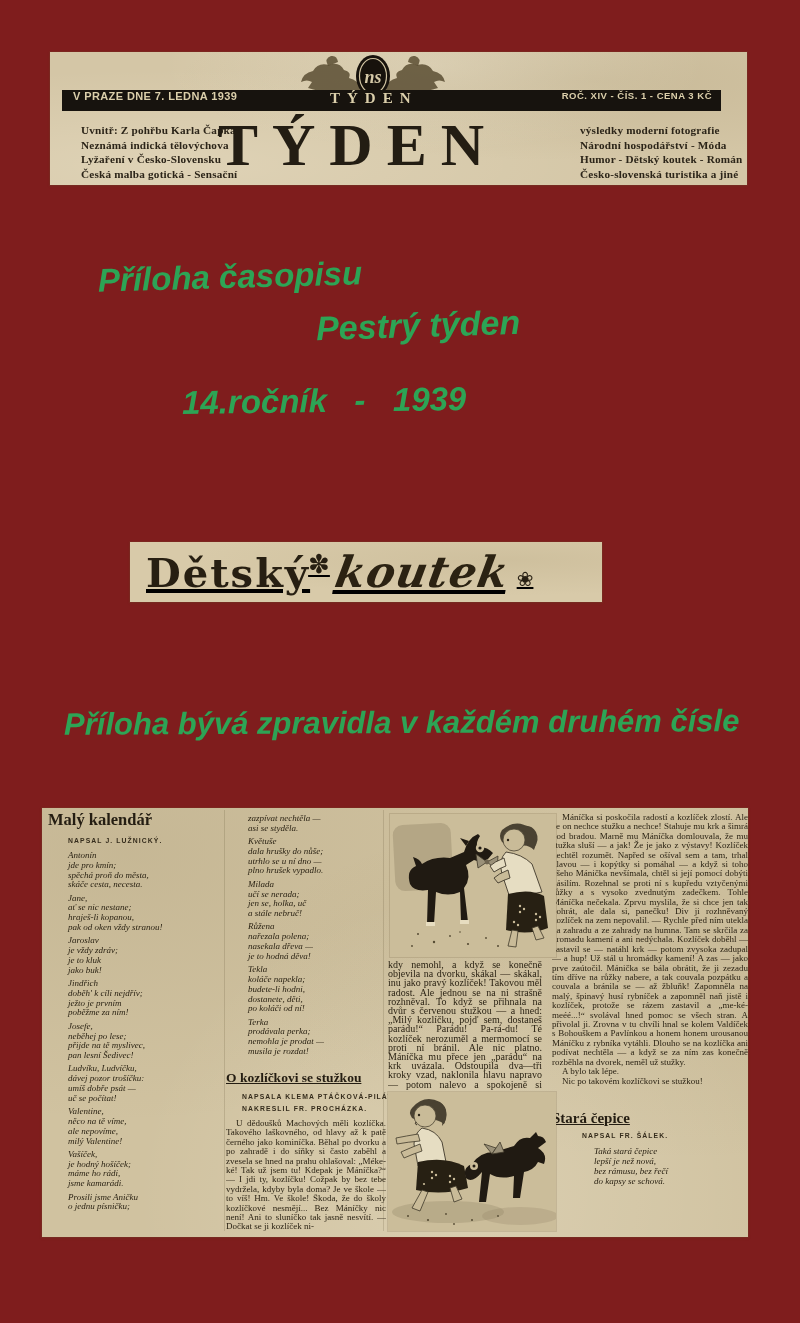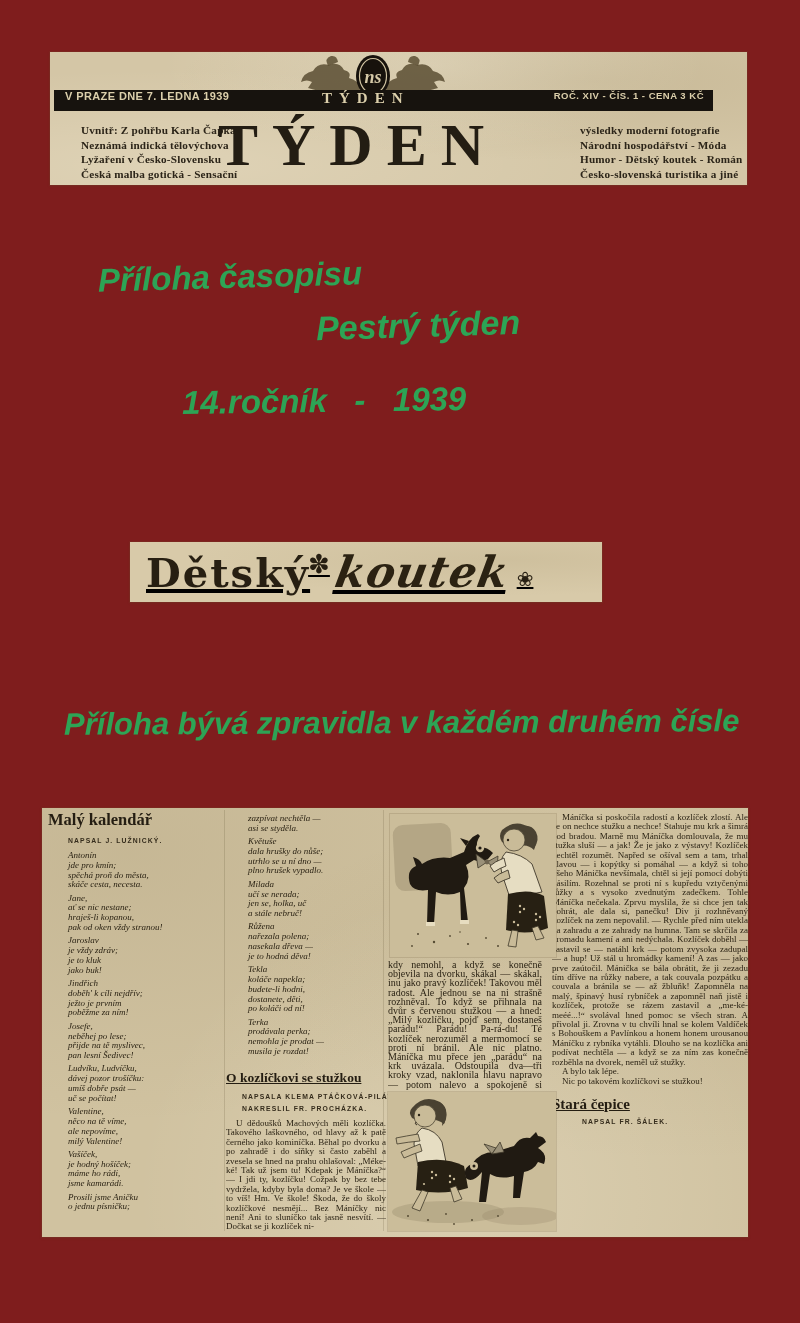--- a/index.html
+++ b/index.html
@@ -7,21 +7,21 @@
           font-family:"Liberation Serif",serif;}
   
   .clip{position:absolute;box-shadow:0 1px 3px rgba(90,70,40,.28),0 0 0 1px rgba(120,100,60,.12);}
   #masthead{left:50px;top:52px;width:697px;height:133px;
     background:
       radial-gradient(ellipse at 78% 22%, rgba(120,100,55,.12), transparent 55%),
       radial-gradient(ellipse at 18% 85%, rgba(255,248,230,.25), transparent 60%),
       radial-gradient(ellipse at 55% 10%, rgba(255,250,235,.30), transparent 50%),
       #d4c6a6;}
   #emblem{position:absolute;left:248px;top:-4px;width:150px;height:54px;}
-  #mast-bar{position:absolute;left:4px;top:38px;width:659px;height:21px;background:#17130e;}
+  #mast-bar{position:absolute;left:12px;top:38px;width:659px;height:21px;background:#17130e;}
   .bar-txt{position:absolute;top:0;height:27px;line-height:27px;color:#dbcfab;white-space:nowrap;}
   #bar-left{left:11px;font:bold 11px "Liberation Sans",sans-serif;letter-spacing:.4px;}
   #bar-center{left:268px;font:bold 15px "Liberation Serif",serif;letter-spacing:7px;}
   #bar-right{right:9px;font:bold 9.5px "Liberation Sans",sans-serif;letter-spacing:.5px;}
   .mast-list{position:absolute;font:bold 11.2px "Liberation Serif",serif;line-height:14.6px;
              color:#2c2519;letter-spacing:.2px;white-space:nowrap;margin-left:24px;}
   #list-left{left:7px;top:71px;}
   #list-right{left:506px;top:71px;}
   #mast-title{position:absolute;left:168px;top:64px;font:bold 60px/58px "Liberation Serif",serif;
               letter-spacing:14px;color:#231d13;}
@@ -56,21 +56,21 @@
           color:#352c1c;white-space:nowrap;line-height:10px;}
   .poem{position:absolute;font:italic 9px/9.8px "Liberation Serif",serif;color:#2b2314;}
   .stanza{margin-bottom:3.5px;white-space:nowrap;}
   .prose{position:absolute;font:9px/9.4px "Liberation Serif",serif;text-align:justify;
          color:#2b2314;overflow:hidden;}
   #col3-prose{font-size:10px;line-height:9.2px;}
   .illo{position:absolute;z-index:2;background:#cbbd9a;box-shadow:0 0 0 1px rgba(80,62,30,.15);}
   #col4{position:absolute;left:510px;top:5px;width:196px;height:422px;overflow:hidden;}
   #col4-text{position:static;text-indent:10px;}
   .closing-line{font:9px/9.6px "Liberation Serif",serif;text-indent:10px;}
-  #h2-cepice{position:static;margin-top:10px;font:bold 15px "Liberation Serif",serif;color:#241d12;}
+  #h2-cepice{position:static;margin-top:24px;font:bold 15px "Liberation Serif",serif;color:#241d12;}
   #byline-cepice{position:static;margin:4px 0 0 30px;}
   #poem-cepice{position:static;margin:6px 0 0 42px;}
 </style>
 </head>
 <body>
 
 <div id="canvas">
 
   <div id="masthead" class="clip">
     <svg id="emblem" viewBox="0 0 150 52">
@@ -234,16 +234,17 @@
           <circle cx="66" cy="132" r="0.9"></circle>
         </g>
     </svg>
 
     <div id="col4">
       <div id="col4-text" class="prose">Máníčka si poskočila radostí a kozlíček zlostí. Ale že on nechce stužku a nechce! Stahuje mu krk a šimrá pod bradou. Marně mu Máníčka domlouvala, že mu stužka sluší — a jak! Že je jako z výstavy! Kozlíček nechtěl rozumět. Napřed se ošíval sem a tam, trhal hlavou — i kopýtky si pomáhal — a když si toho všeho Mánička nevšímala, chtěl si její pomocí dobýti násilím. Rozehnal se proti ní s kupředu vztyčenými růžky a s vysoko zvednutým zadečkem. Tohle Máníčka nečekala. Zprvu myslila, že si chce jen tak pohrát, ale dala si, panečku! Div ji rozhněvaný kozlíček na zem nepovalil. — Rychle před ním utekla na zahradu a ze zahrady na humna. Tam se skrčila za hromadu kamení a ani nedýchala. Kozlíček doběhl — zastavil se — natáhl krk — potom zvysoka zadupal — a hup! Už stál u hromádky kamení! A zas — jako prve zaútočil. Mánička se bála obrátit, že ji zezadu tím dříve na růžky nabere, a tak couvala pozpátku a couvala a bránila se — až žbluňk! Zapomněla na malý, špinavý husí rybníček a zapomněl naň jistě i kozlíček, protože se rázem zastavil a „me-ké-meéé...!“ svolával hned pomoc se všech stran. A přivolal ji. Zrovna v tu chvíli hnal se kolem Valdíček s Bohouškem a Pavlínkou a honem honem urousanou Máníčku z rybníka vytáhli. Dlouho se na kozlíčka ani podívat nechtěla — a když se za ním zas konečně rozběhla na dvorek, neměl už stužky.</div>
       <div class="closing-line">A bylo tak lépe.</div>
       <div class="closing-line">Nic po takovém kozlíčkovi se stužkou!</div>
       <div id="h2-cepice" class="np-h2">Stará čepice</div>
       <div id="byline-cepice" class="byline">NAPSAL FR. ŠÁLEK.</div>
+      <div id="poem-cepice" class="poem">Taká stará čepice<br>lepší je než nová,<br>bez rámusu, bez řečí<br>do kapsy se schová.</div>
     </div>
   </div>
 
 </div>
 
 </body></html>

